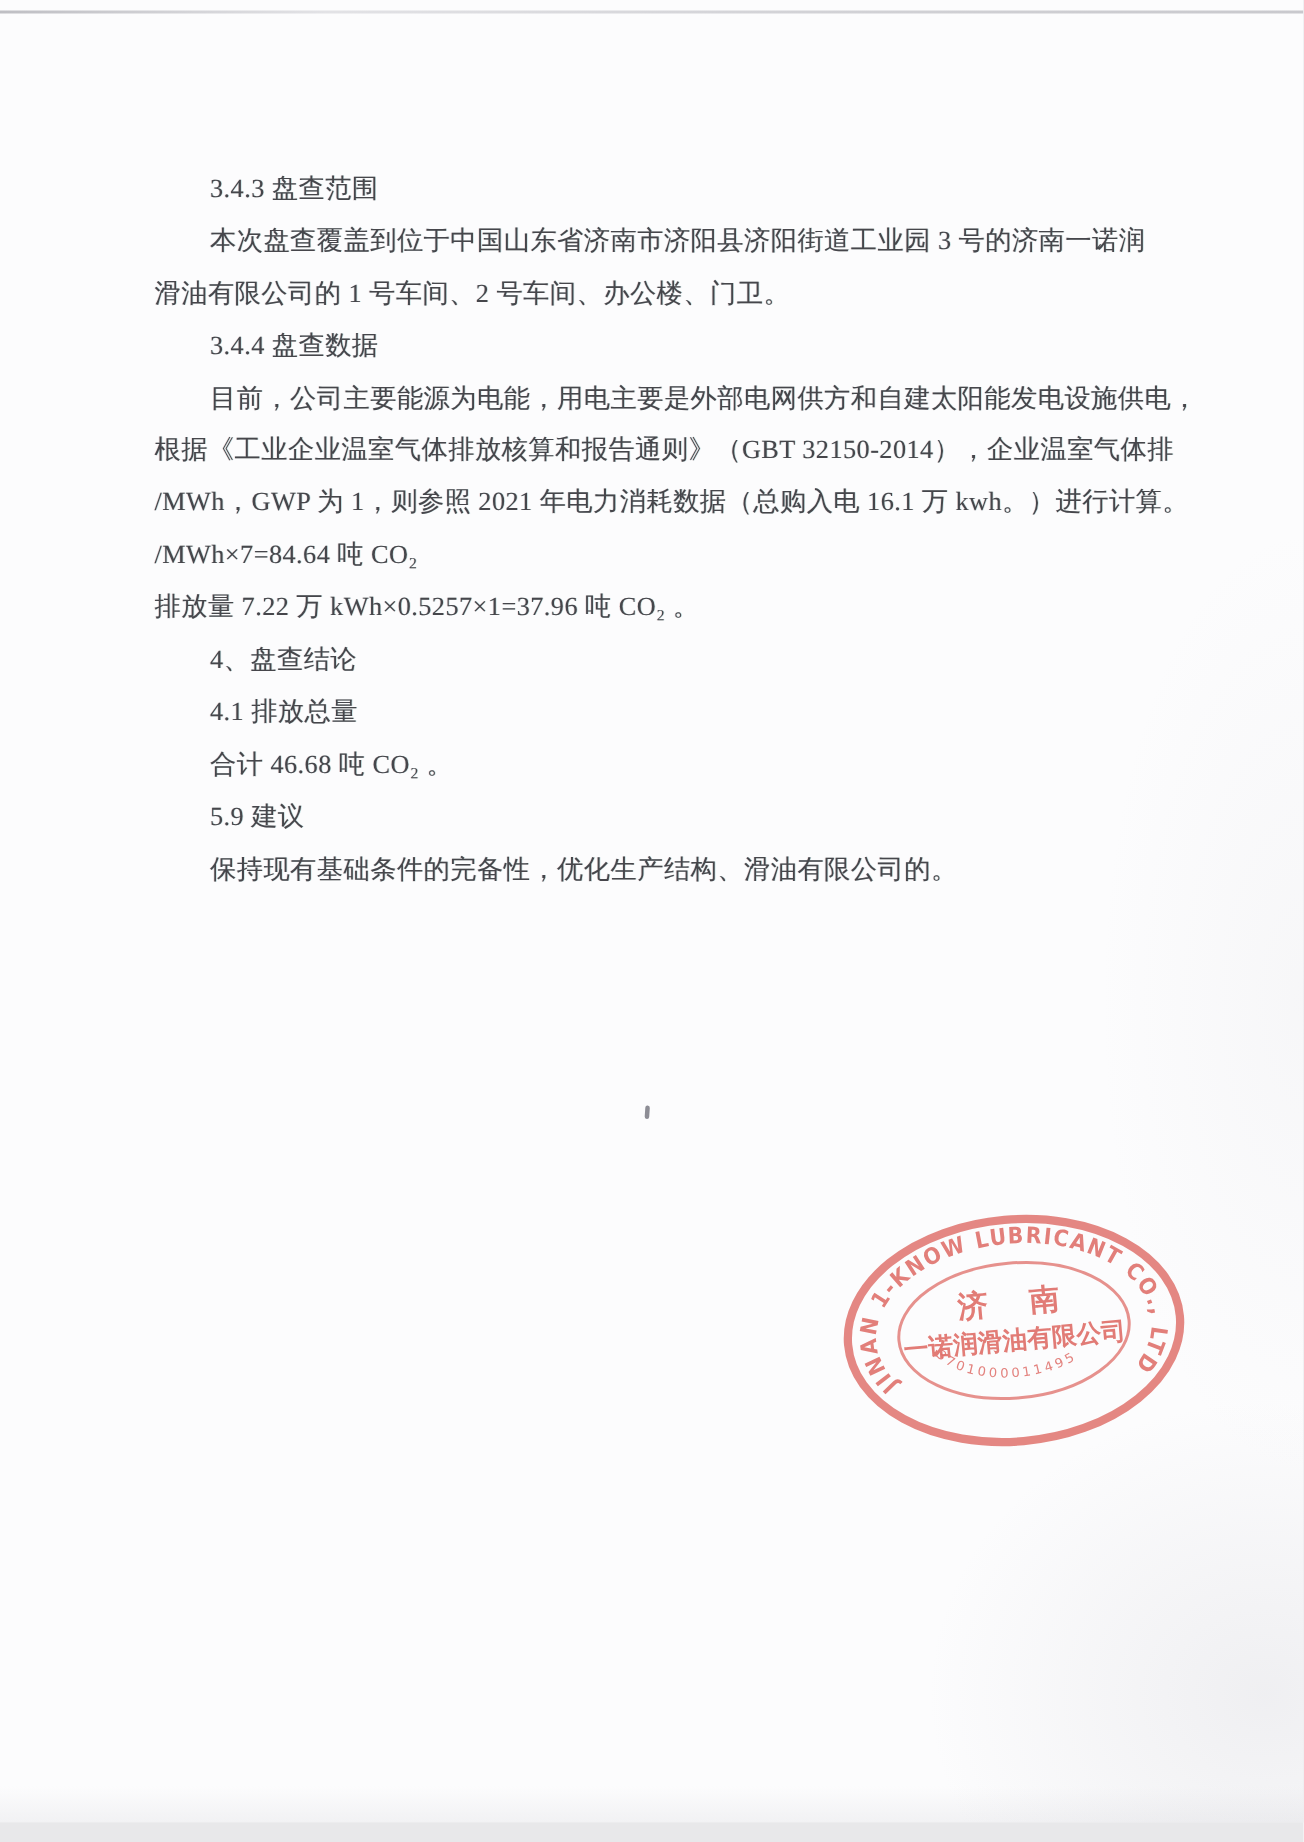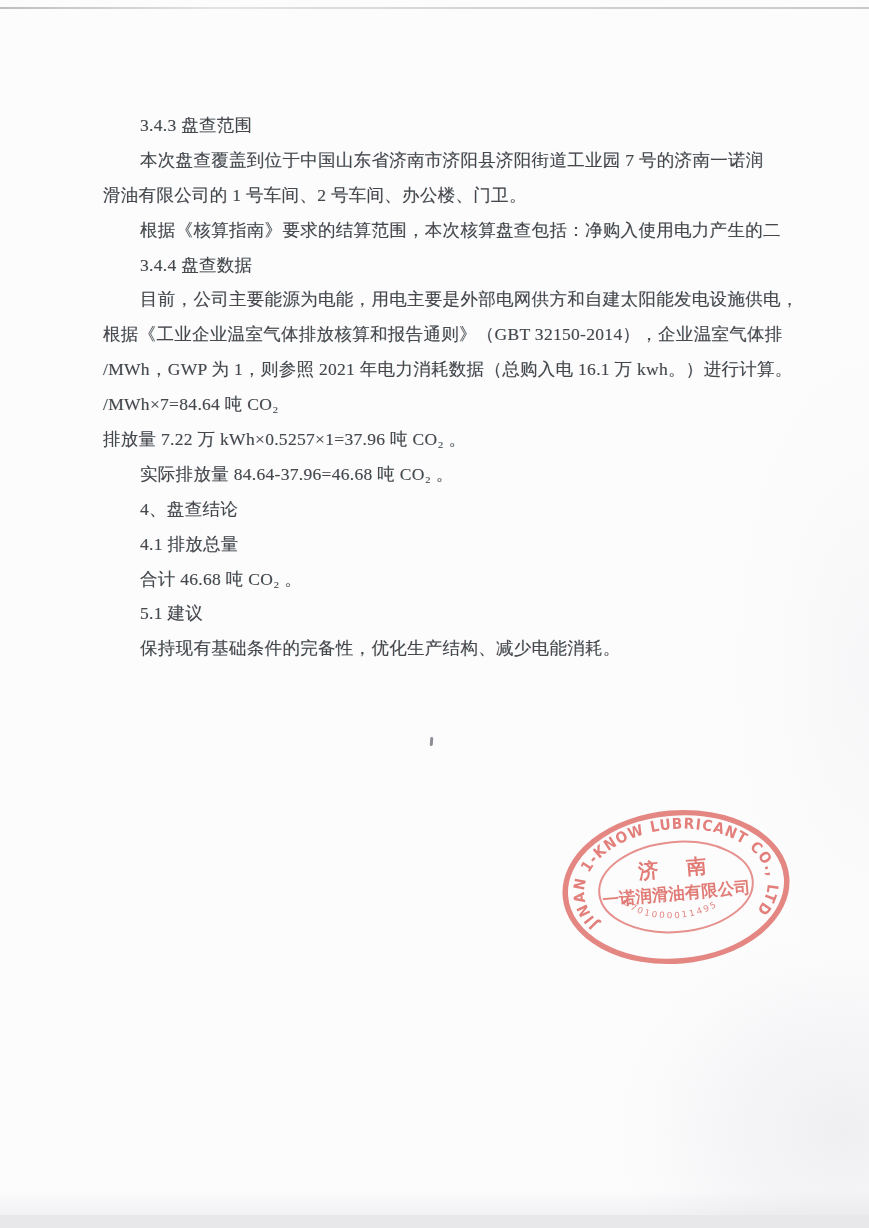--- a/index.html
+++ b/index.html
@@ -64,35 +64,33 @@
 </style>
 </head>
 <body>
 
 <div class="page">
 
   <div class="scan-line"></div>
 
   <main class="doc-body">
     <div class="doc-line indent">3.4.3 盘查范围</div>
-    <div class="doc-line indent">本次盘查覆盖到位于中国山东省济南市济阳县济阳街道工业园 7 号的济南一诺润</div>
+    <div class="doc-line indent">本次盘查覆盖到位于中国山东省济南市济阳县济阳街道工业园 3 号的济南一诺润</div>
     <div class="doc-line">滑油有限公司的 1 号车间、2 号车间、办公楼、门卫。</div>
-    <div class="doc-line indent">根据《核算指南》要求的结算范围，本次核算盘查包括：净购入使用电力产生的二</div>
     <div class="doc-line indent">3.4.4 盘查数据</div>
     <div class="doc-line indent">目前，公司主要能源为电能，用电主要是外部电网供方和自建太阳能发电设施供电，</div>
     <div class="doc-line">根据《工业企业温室气体排放核算和报告通则》（GBT 32150-2014），企业温室气体排</div>
     <div class="doc-line">/MWh，GWP 为 1，则参照 2021 年电力消耗数据（总购入电 16.1 万 kwh。）进行计算。</div>
     <div class="doc-line">/MWh×7=84.64 吨 CO₂</div>
     <div class="doc-line">排放量 7.22 万 kWh×0.5257×1=37.96 吨 CO₂ 。</div>
-    <div class="doc-line indent">实际排放量 84.64-37.96=46.68 吨 CO₂ 。</div>
     <div class="doc-line indent">4、盘查结论</div>
     <div class="doc-line indent">4.1 排放总量</div>
     <div class="doc-line indent">合计 46.68 吨 CO₂ 。</div>
-    <div class="doc-line indent">5.1 建议</div>
-    <div class="doc-line indent">保持现有基础条件的完备性，优化生产结构、减少电能消耗。</div>
+    <div class="doc-line indent">5.9 建议</div>
+    <div class="doc-line indent">保持现有基础条件的完备性，优化生产结构、滑油有限公司的。</div>
   </main>
 
   <div class="ink-speck"></div>
 
   <div class="seal">
     <svg viewBox="0 0 258 178" xmlns="http://www.w3.org/2000/svg">
       <g transform="rotate(-5 127 89)" opacity="0.85" fill="#d9544d">
         <ellipse cx="127" cy="89" rx="111" ry="74" fill="none" stroke="#d9544d" stroke-width="5.5" stroke-opacity="0.82"></ellipse>
         <ellipse cx="127" cy="89" rx="77" ry="45" fill="none" stroke="#d9544d" stroke-width="2" stroke-opacity="0.75"></ellipse>
         <defs>

